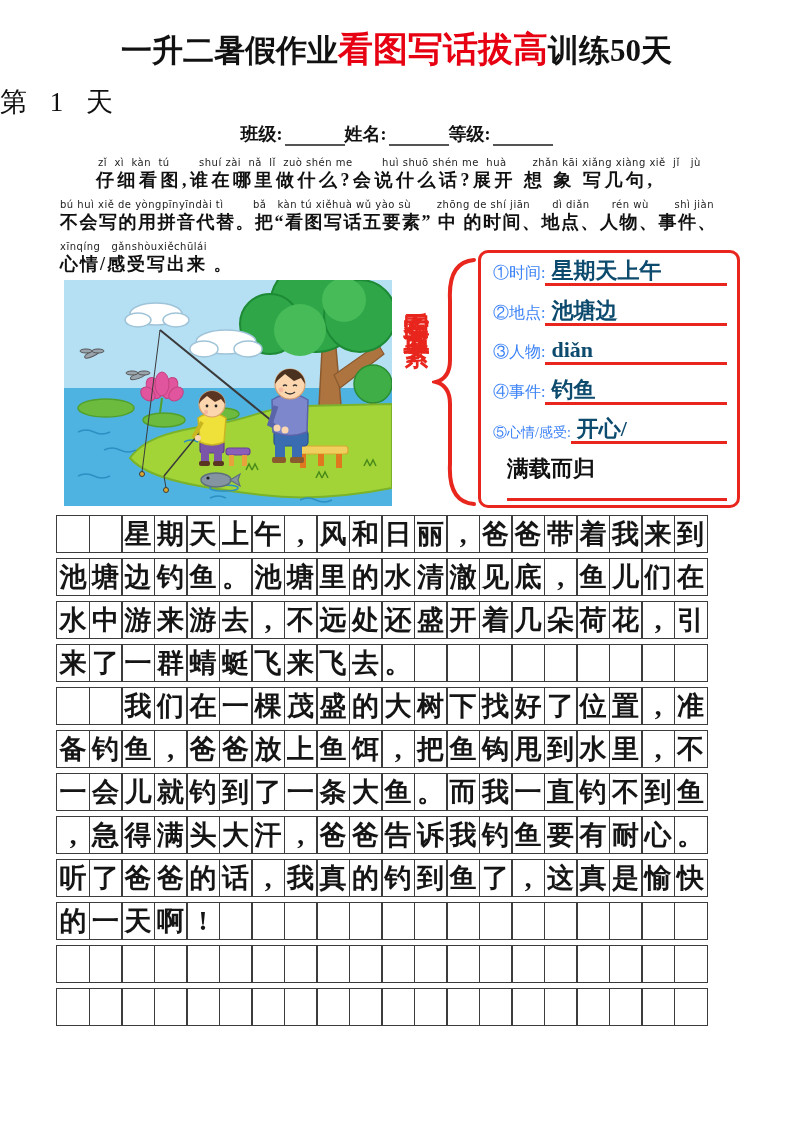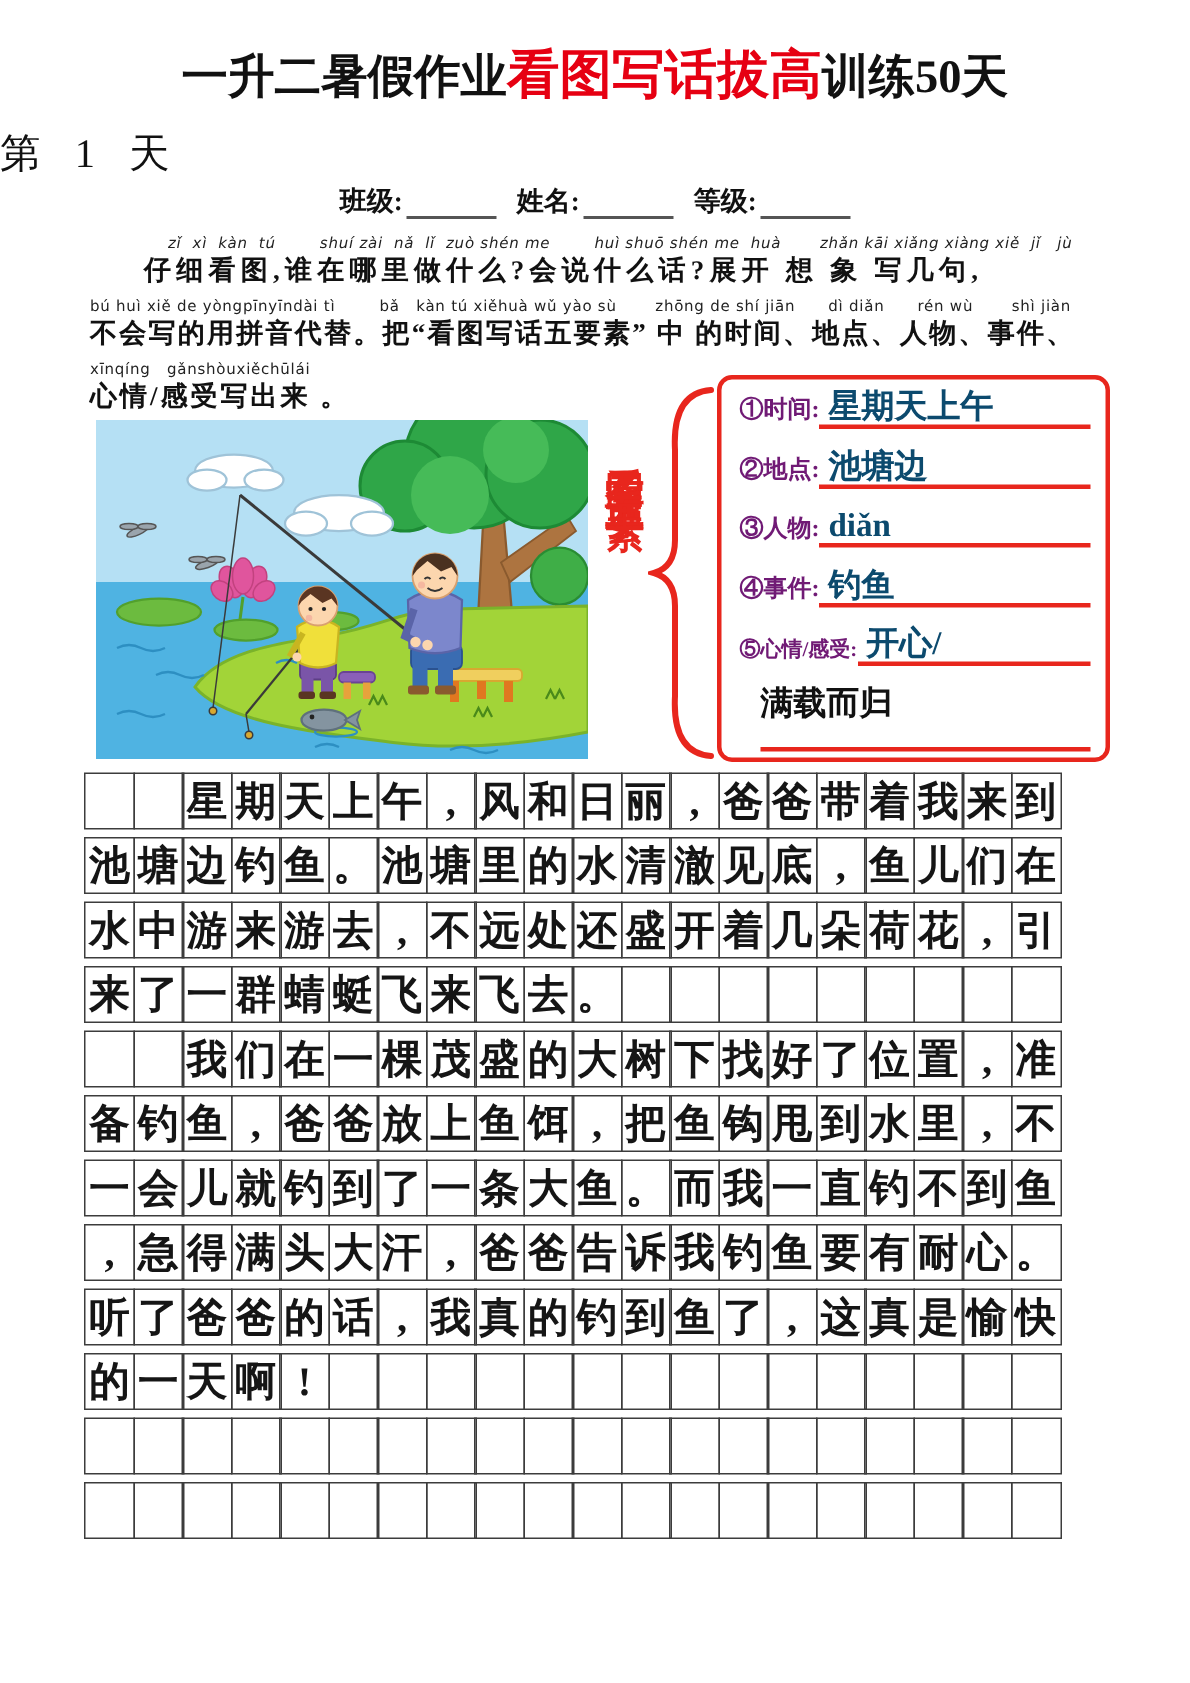--- a/index.html
+++ b/index.html
@@ -6,48 +6,48 @@
   #page{position:relative;width:793px;height:1122px;background:#fff;overflow:hidden;
         font-family:"Liberation Serif","DejaVu Serif",serif;color:#111;}
   .abs{position:absolute;}
 
   
   #title{top:26px;left:0;width:100%;text-align:center;font-weight:bold;white-space:nowrap;}
   #title .t-black{font-size:31px;color:#111;}
   #title .t-red{font-size:35px;color:#e60012;}
   #day-title{top:84px;left:0;width:100%;text-align:left;font-size:27px;letter-spacing:8px;color:#111;}
   
-  #meta{top:122px;left:0;width:100%;display:flex;justify-content:center;gap:14px;}
+  #meta{top:122px;left:0;width:100%;display:flex;justify-content:center;}
   .meta-item{display:flex;align-items:flex-end;}
   .meta-label{font-size:18px;font-weight:bold;}
   .meta-blank{width:60px;border-bottom:2px solid #555;height:20px;margin-left:2px;}
 
   
   .pinyin{font-family:"DejaVu Sans","Liberation Sans",sans-serif;font-size:10px;color:#222;
           white-space:pre;letter-spacing:0.5px;}
   .cn-line{font-size:18px;font-weight:bold;color:#111;white-space:nowrap;}
-  #pinyin-1{top:157px;left:112px;font-style:italic;}
+  #pinyin-1{top:157px;left:98px;}
   #cn-1{top:168px;left:96px;letter-spacing:3.5px;}
   #pinyin-2{top:199px;left:60px;}
   #cn-2{top:210px;left:60px;letter-spacing:1.5px;}
   #pinyin-3{top:241px;left:60px;}
   #cn-3{top:252px;left:60px;letter-spacing:2px;}
 
   
   #illustration{top:280px;left:64px;width:328px;height:226px;}
 
   
   #vertical-label{top:290px;left:399px;writing-mode:vertical-rl;text-orientation:upright;
       font-size:26px;font-weight:bold;color:#e8261d;letter-spacing:5px;height:220px;}
   #brace{top:256px;left:432px;}
   #elements-box{top:250px;left:478px;width:262px;height:258px;border:3px solid #e8261d;
       border-radius:10px;box-sizing:border-box;padding:6px 10px 4px 12px;display:flex;
       flex-direction:column;justify-content:space-between;background:#fff;}
   .element-item{display:flex;align-items:flex-end;}
-  .el-label{color:#701a75;font-weight:bold;font-size:16px;white-space:nowrap;padding-bottom:2px;}
+  .el-label{color:#3b82f6;font-weight:normal;font-size:16px;white-space:nowrap;padding-bottom:2px;}
   .el-label.small{font-size:14px;}
   .el-value{flex:1;font-size:22px;font-weight:bold;color:#0c4a6e;border-bottom:3px solid #e8261d;
       padding:0 0 1px 6px;line-height:1.05;white-space:nowrap;}
   .el-value2{margin-left:14px;font-size:22px;font-weight:bold;color:#111;
       border-bottom:3px solid #e8261d;padding-bottom:18px;line-height:1.05;}
 
   
   #essay-grid{top:515px;left:56px;width:682px;}
   .grid-row{display:flex;margin-bottom:5px;}
   .grid-cell{width:34px;height:38px;box-sizing:border-box;border:1.5px solid #3c3c3c;

